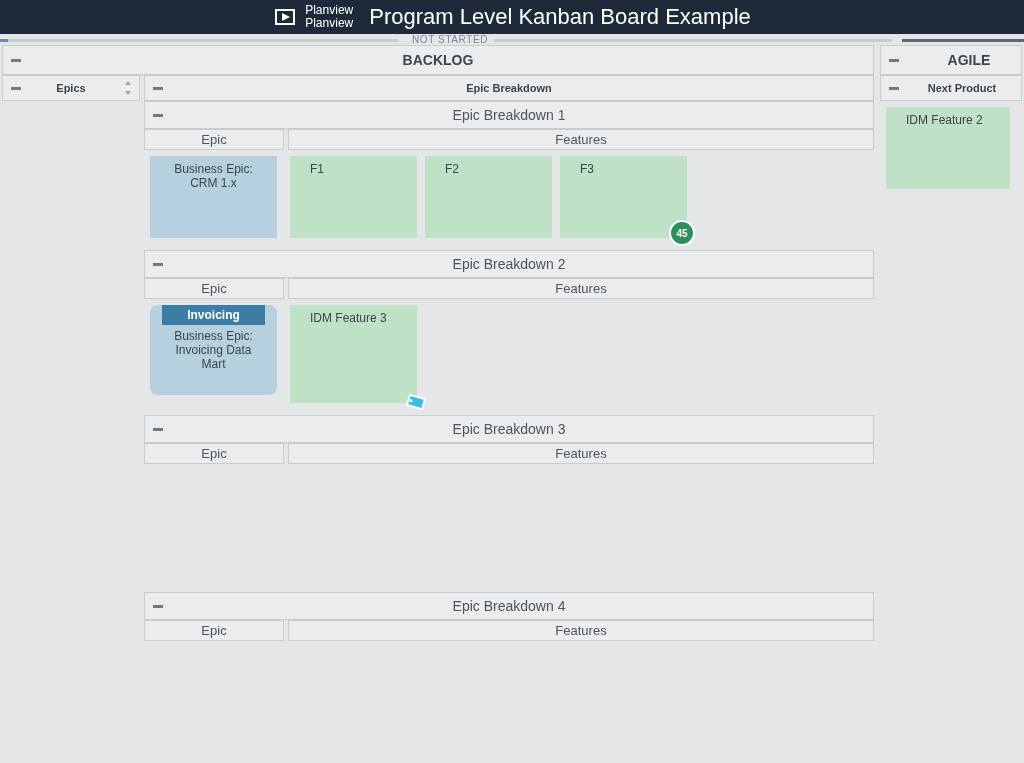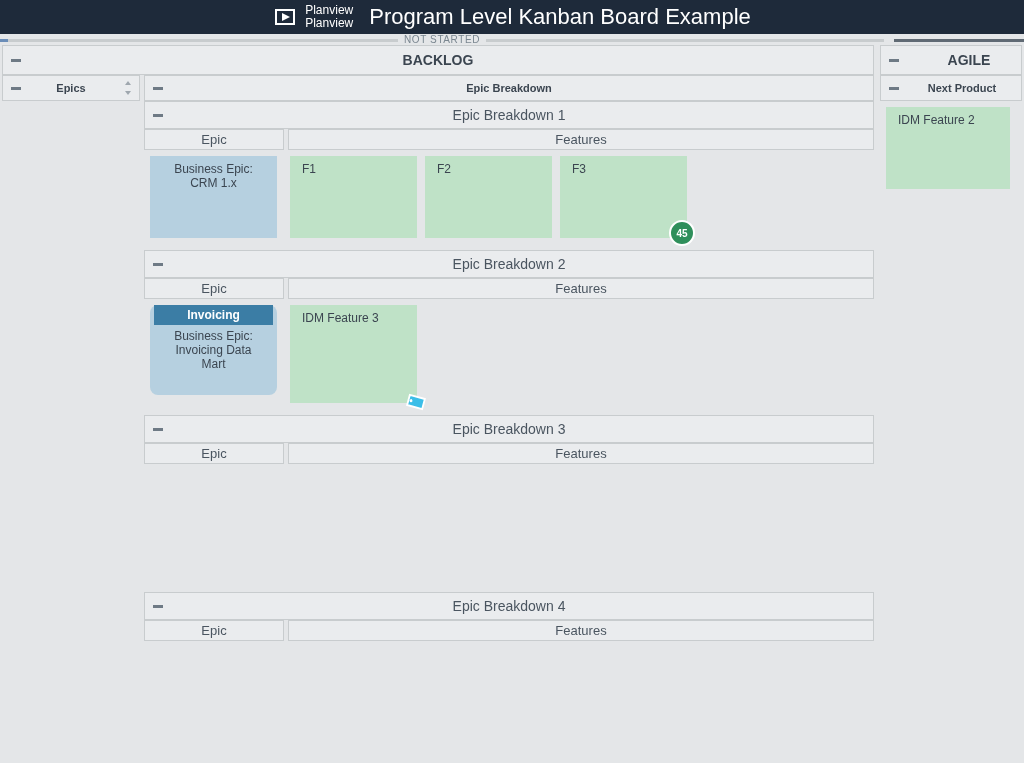--- a/index.html
+++ b/index.html
@@ -24,21 +24,21 @@
   .app{width:1024px;height:763px;overflow:hidden;display:flex;flex-direction:column;}
   
   .topbar{height:52px;background:var(--topbar-bg);color:var(--topbar-fg);display:flex;align-items:center;padding:0 14px;gap:16px;justify-content:center;}
   .logo{display:flex;align-items:center;gap:8px;}
   .logo-mark{width:24px;height:24px;}
   .logo-text{line-height:1.05;font-size:12px;}
   .board-title{font-size:22px;font-weight:400;}
   
   .status-strip{display:flex;height:14px;align-items:center;background:var(--board-bg);font-size:10px;color:#7a8690;letter-spacing:.06em;}
   .status-strip .bar{height:3px;margin-top:2px;}
-  .status-strip .label{padding:0 6px;white-space:nowrap;}
+  .status-strip .label{padding:0 6px;white-space:nowrap;margin-left:8px;}
   .bar-gray{background:var(--status-gray);}
   .bar-blue{background:var(--status-blue);}
   
   .board{flex:1;display:flex;align-items:stretch;gap:6px;padding:0 2px;}
   .lane{display:flex;flex-direction:column;}
   .lane-backlog{width:872px;}
   .lane-agile{flex:1;min-width:0;}
   .lane-header{background:var(--header-bg);text-align:center;font-weight:700;font-size:14px;color:var(--text-strong);padding:6px 0;border:1px solid var(--border);position:relative;}
   .lane-sub{display:flex;gap:4px;}
   .col{display:flex;flex-direction:column;}
@@ -56,21 +56,21 @@
   
   .section-header{background:var(--header-bg);text-align:center;font-size:14px;color:var(--text);padding:5px 8px;border:1px solid var(--border);position:relative;}
   .sub-row{display:flex;gap:4px;}
   .sub-col{border:1px solid var(--border);background:var(--header-bg);text-align:center;font-size:13px;color:var(--text);padding:2px 0;}
   .sub-epic{width:138px;}
   .sub-features{flex:1;}
   
   .card-row{display:flex;gap:8px;padding:6px;min-height:0;}
   .card-epic-col{width:132px;text-align:center;}
   .card-feat-col{flex:1;display:flex;gap:8px;}
-  .card{width:127px;height:82px;font-size:12px;color:#3b4550;padding:6px 12px;box-sizing:border-box;position:relative;cursor:pointer;}
+  .card{width:127px;height:82px;font-size:12px;color:#3b4550;padding:6px 20px;box-sizing:border-box;position:relative;cursor:pointer;}
   .card-green{background:var(--card-green);}
   .card-blue{background:var(--card-blue);}
   .card-tag{background:var(--card-blue-tag);color:#fff;margin:-6px -8px 4px -8px;padding:3px 8px;font-weight:700;font-size:12px;}
   .badge-round{position:absolute;right:-8px;bottom:-8px;width:22px;height:22px;border-radius:50%;background:var(--badge-green);color:#fff;border:2px solid #fff;display:flex;align-items:center;justify-content:center;font-size:10px;font-weight:700;margin-top:48px;}
   .badge-tag{position:absolute;right:-10px;bottom:-10px;width:22px;height:22px;transform:rotate(-30deg);}
   .badge-tag svg{width:100%;height:100%;}
   
   .r-card{margin:6px;width:124px;height:82px;}
 </style>
 </head>

